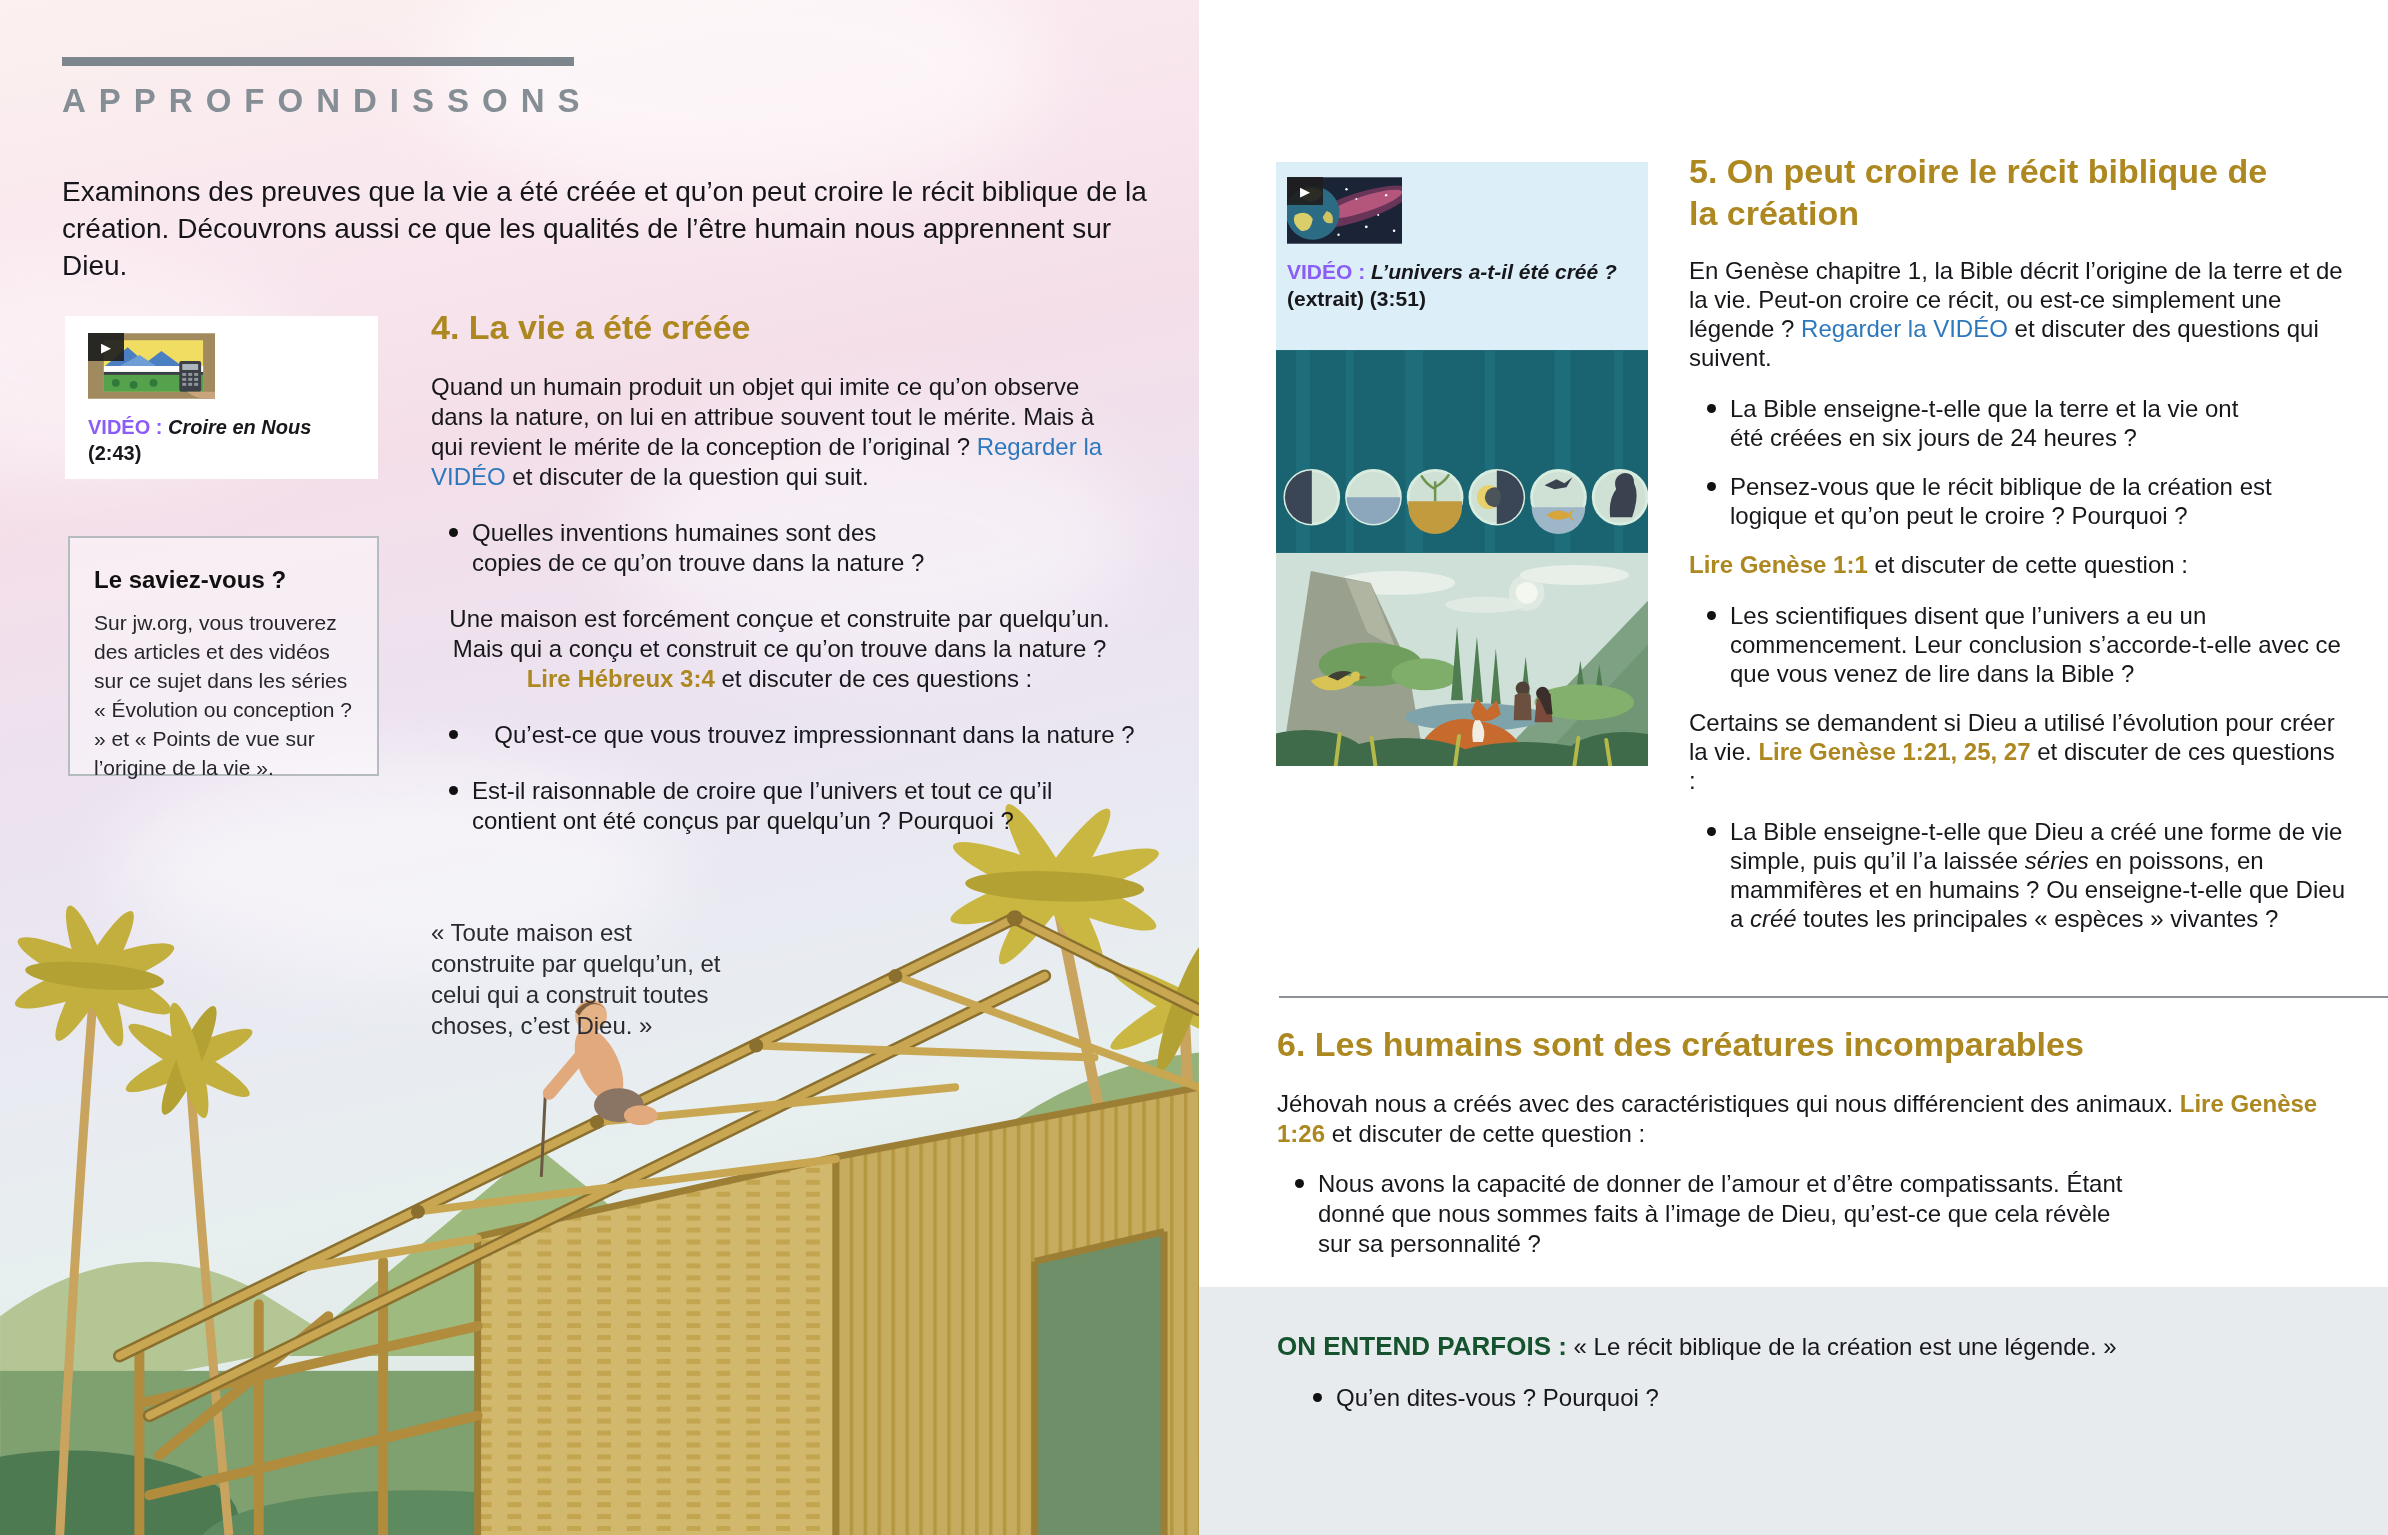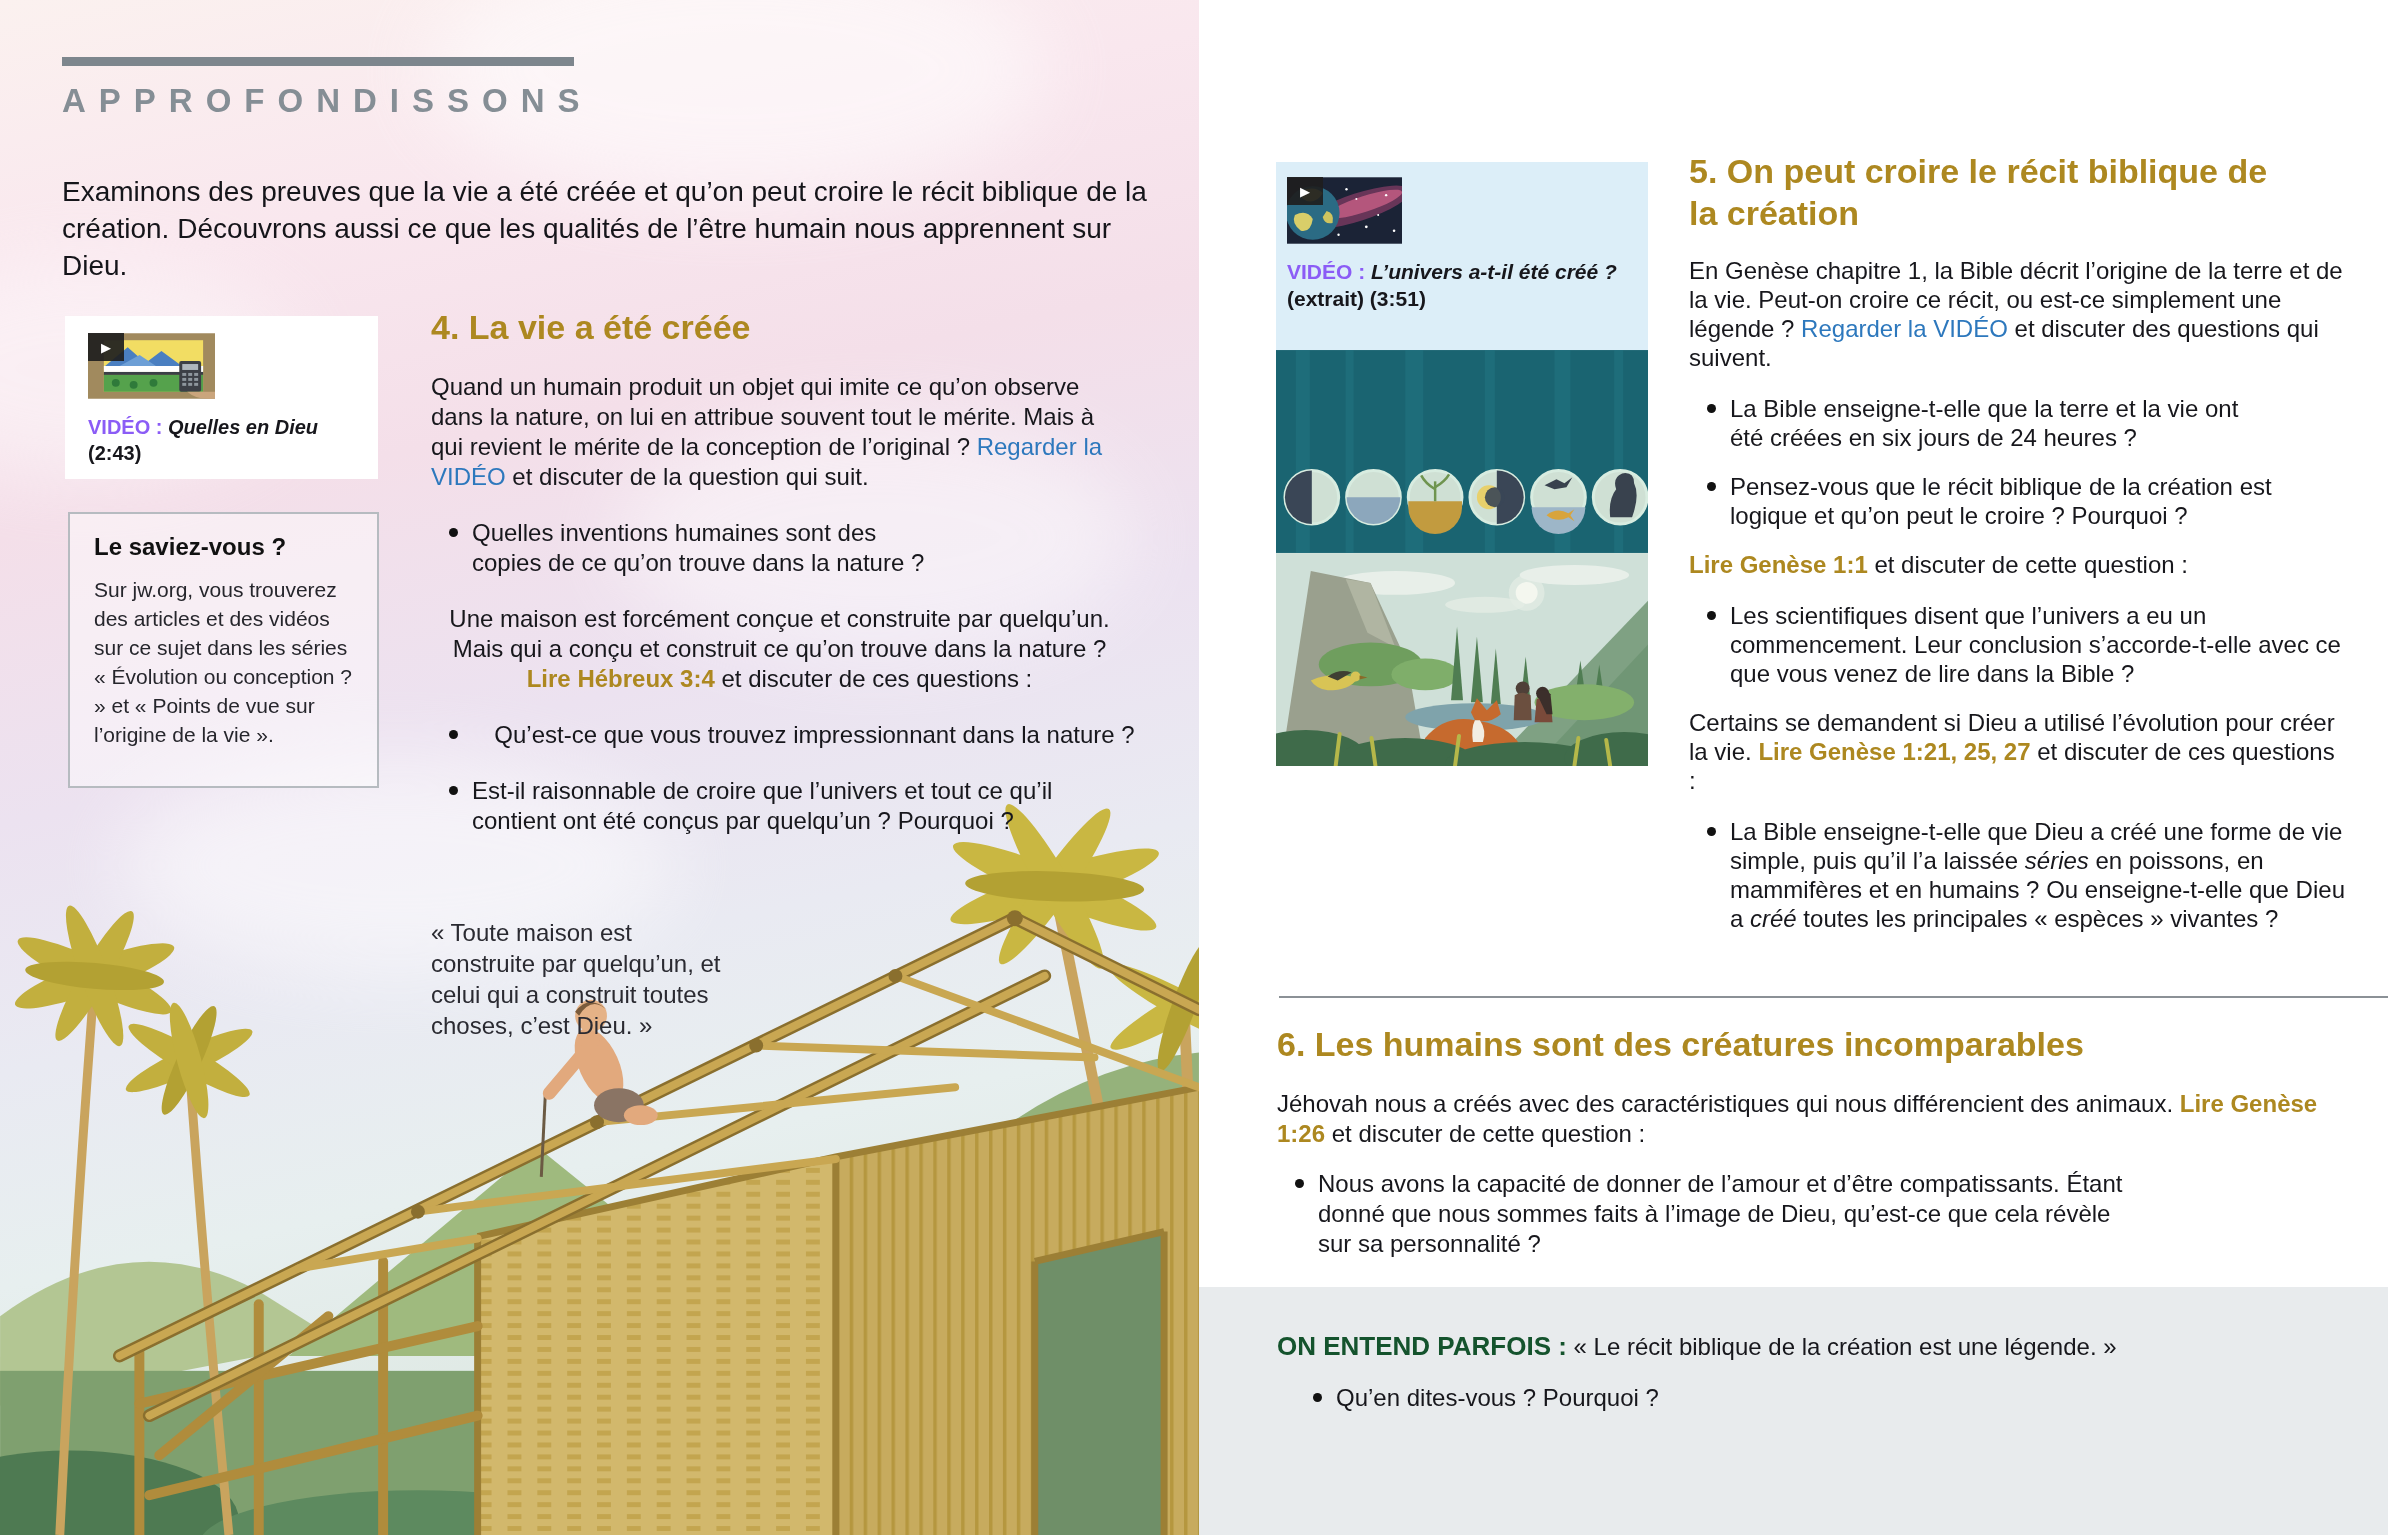--- a/index.html
+++ b/index.html
@@ -22,22 +22,22 @@
   .intro{position:absolute;left:62px;top:145px;width:1114px;font-size:28px;line-height:37px;color:#15151a;}
 
   .video-card{position:absolute;left:65px;top:316px;width:313px;height:163px;background:#ffffff;}
   .vc-thumb{position:absolute;left:23px;top:17px;width:127px;height:66px;}
   .play{position:absolute;width:36px;height:28px;background:rgba(30,30,30,.92);color:#ffffff;
         font-size:13px;display:flex;align-items:center;justify-content:center;}
   .vc-cap{position:absolute;left:23px;top:98px;width:279px;font-size:20px;font-weight:bold;line-height:26px;}
   .vlabel{color:#8b5cf6;}
   .vtitle{font-style:italic;}
 
-  .know-box{position:absolute;left:68px;top:512px;width:311px;height:276px;box-sizing:border-box;
-            border:2px solid #b6bbc0;background:rgba(255,255,255,.45);padding:19px 24px;}
+  .know-box{position:absolute;left:68px;top:536px;width:311px;height:240px;box-sizing:border-box;
+            border:2px solid #b6bbc0;background:rgba(255,255,255,.45);padding:28px 24px;}
   .kb-title{font-size:24px;font-weight:bold;margin:0 0 14px 0;color:#111;}
   .kb-body{font-size:21px;line-height:29px;color:#26262c;}
 
   .sec4{position:absolute;left:431px;top:306px;width:726px;}
   .h2{font-size:34px;font-weight:bold;color:#ad8820;line-height:42px;margin:0 0 24px 0;}
   .body-p{font-size:24px;line-height:30px;margin:0 0 26px 0;}
   .w705{width:701px;} .w700{width:697px;text-align:center;} .w480{width:478px;} .w620{width:617px;}
   .link{color:#2d78bd;font-weight:normal;}
   .ref{color:#ad8820;font-weight:bold;}
   .it{font-style:italic;}
@@ -226,21 +226,21 @@
           <rect x="95" y="45" width="4" height="3"></rect>
             <rect x="101" y="45" width="4" height="3"></rect>
             <rect x="107" y="45" width="4" height="3"></rect>
           <rect x="95" y="50" width="4" height="3"></rect>
             <rect x="101" y="50" width="4" height="3"></rect>
             <rect x="107" y="50" width="4" height="3"></rect>
         </g>
         <path d="M100,59 Q108,66 120,66 L128,66 L128,59 Z" fill="#caa57c"></path>
       </svg>
       <div class="play" style="left:23px;top:17px;">▶</div>
-      <div class="vc-cap"><span class="vlabel">VIDÉO :</span><span class="vtitle"> Quelles en Dieu</span><span> (2:43)</span></div>
+      <div class="vc-cap"><span class="vlabel">VIDÉO :</span><span class="vtitle"> Croire en Nous</span><span> (2:43)</span></div>
     </div>
 
     <div class="know-box">
       <p class="kb-title">Le saviez-vous ?</p>
       <div class="kb-body">Sur jw.org, vous trouverez des articles et des vidéos sur ce sujet dans les séries « Évolution ou conception ? » et « Points de vue sur l’origine de la vie ».</div>
     </div>
 
     <div class="sec4">
       <h2 class="h2">4. La vie a été créée</h2>
       <p class="body-p w705"><span>Quand un humain produit un objet qui imite ce qu’on observe dans la nature, on lui en attribue souvent tout le mérite. Mais à qui revient le mérite de la conception de l’original ? </span><span class="link">Regarder la VIDÉO</span><span> et discuter de la question qui suit.</span></p>

